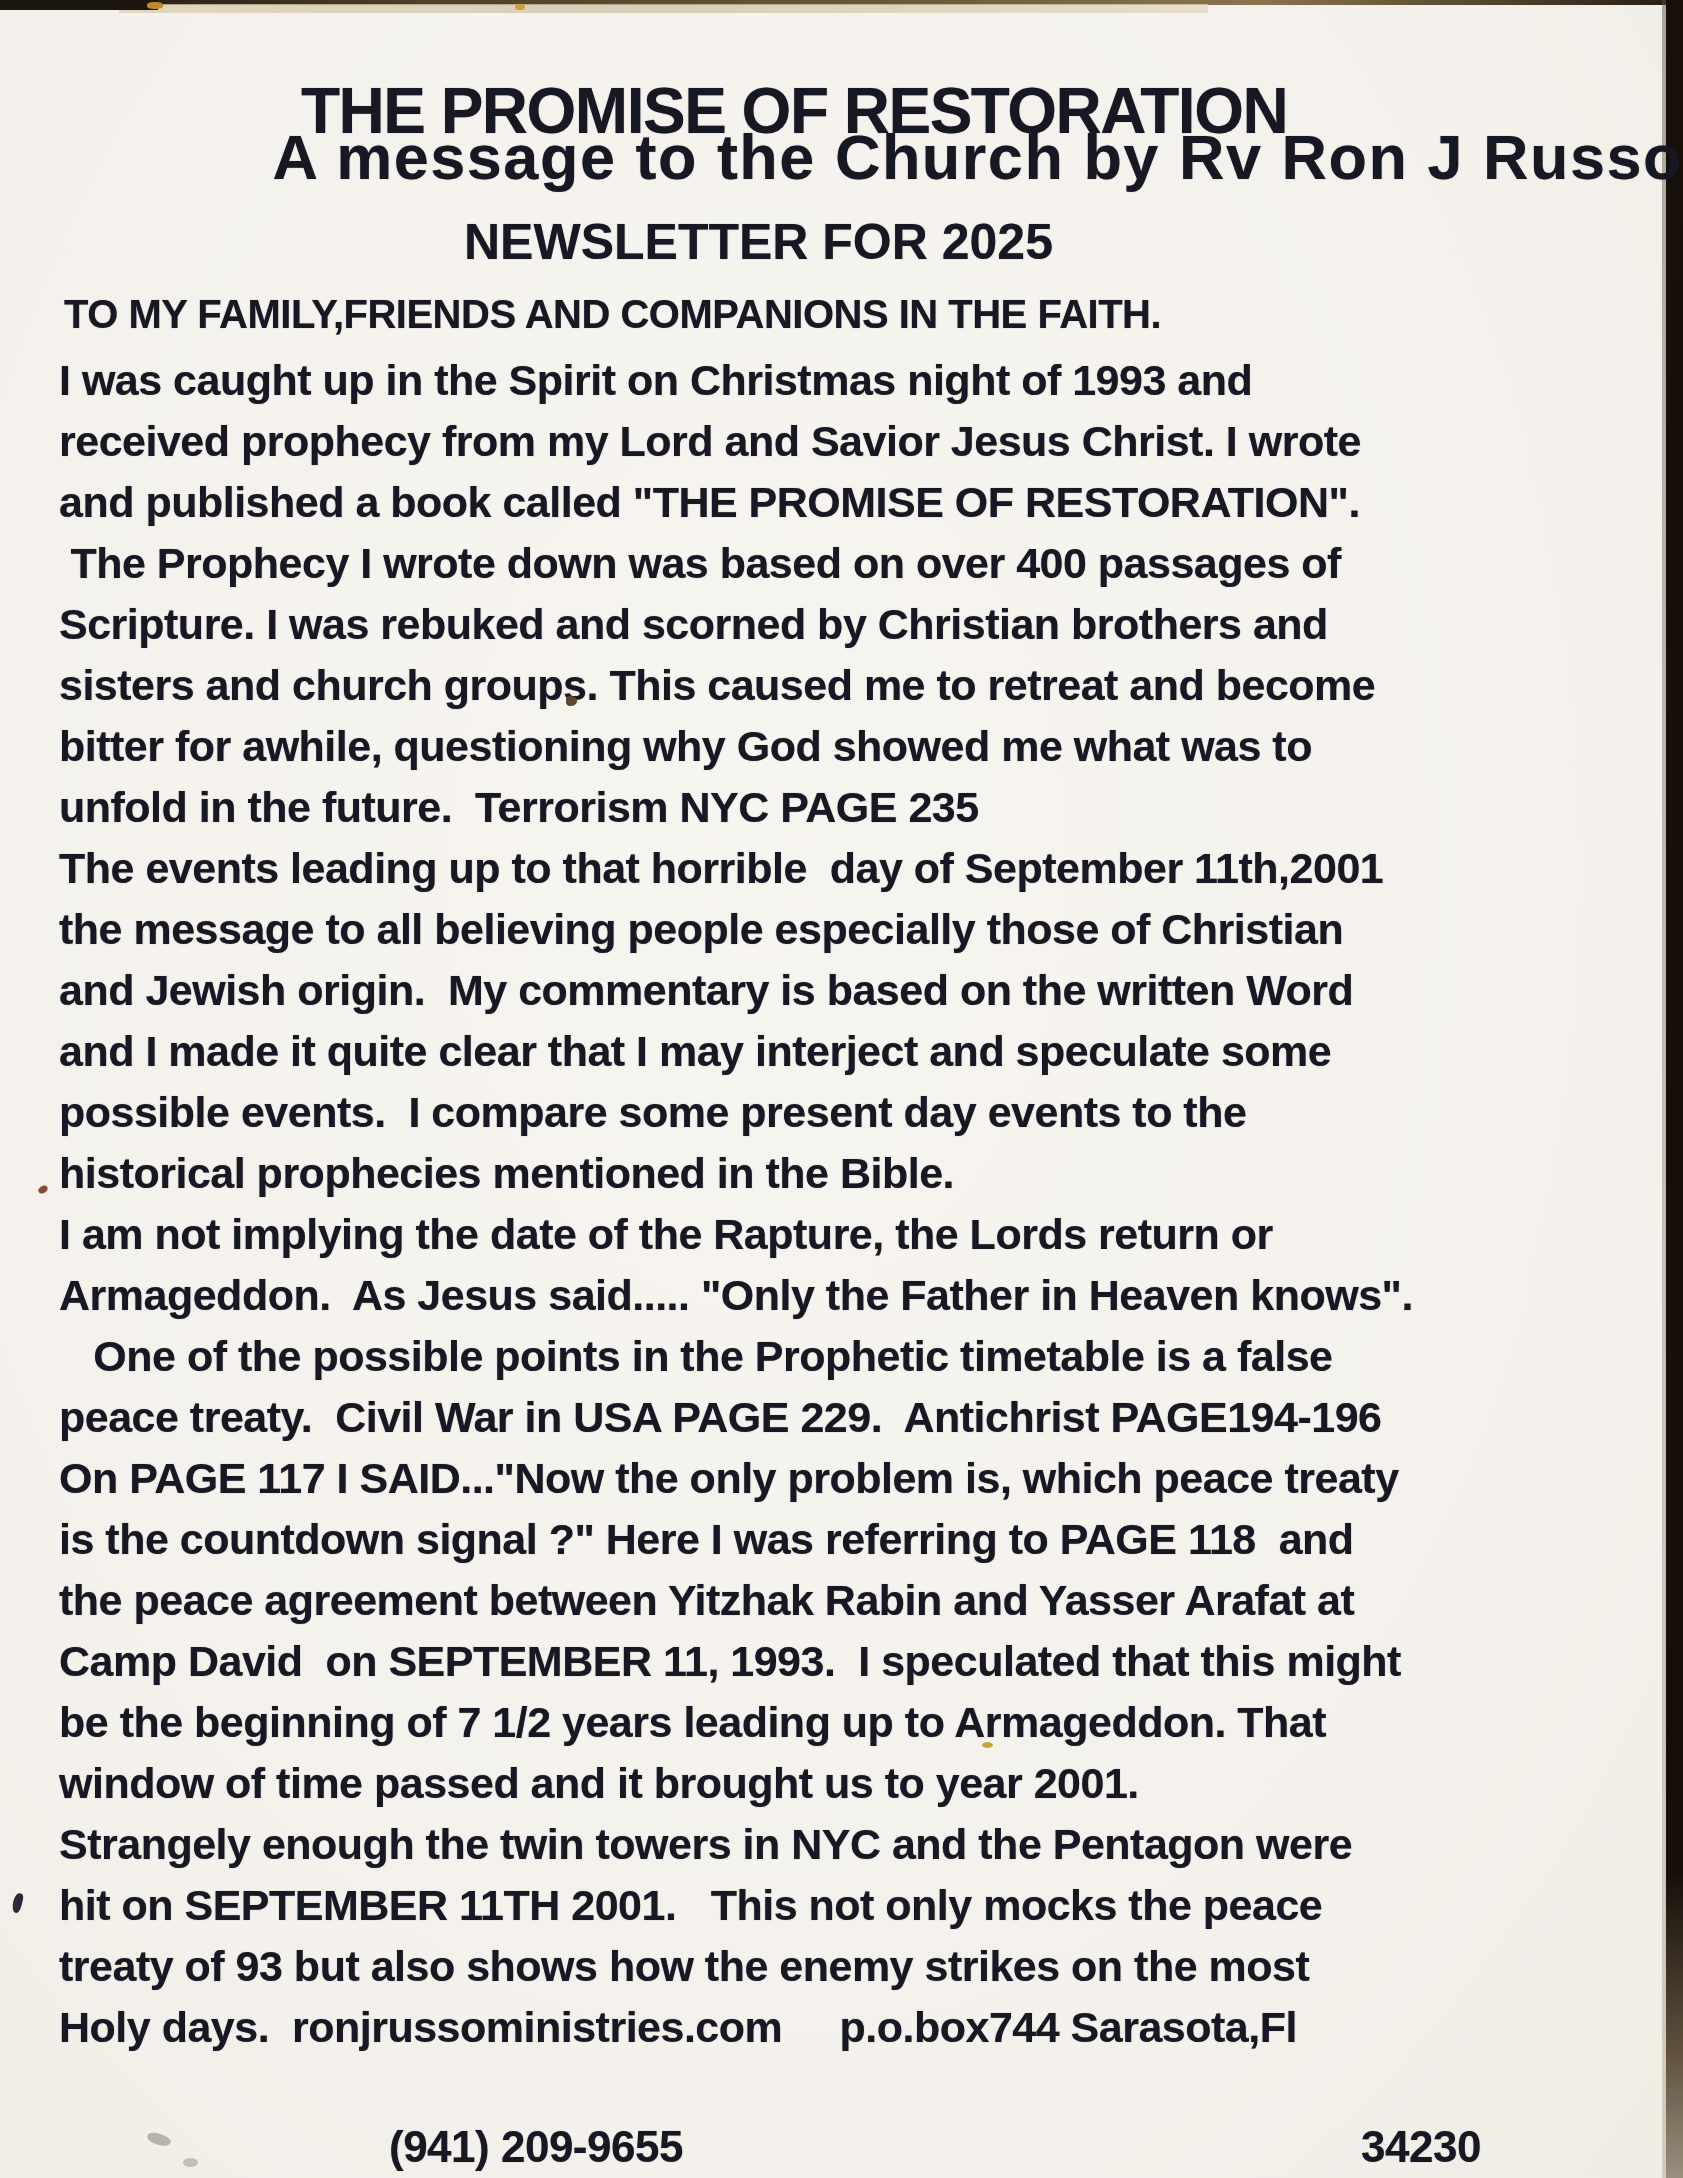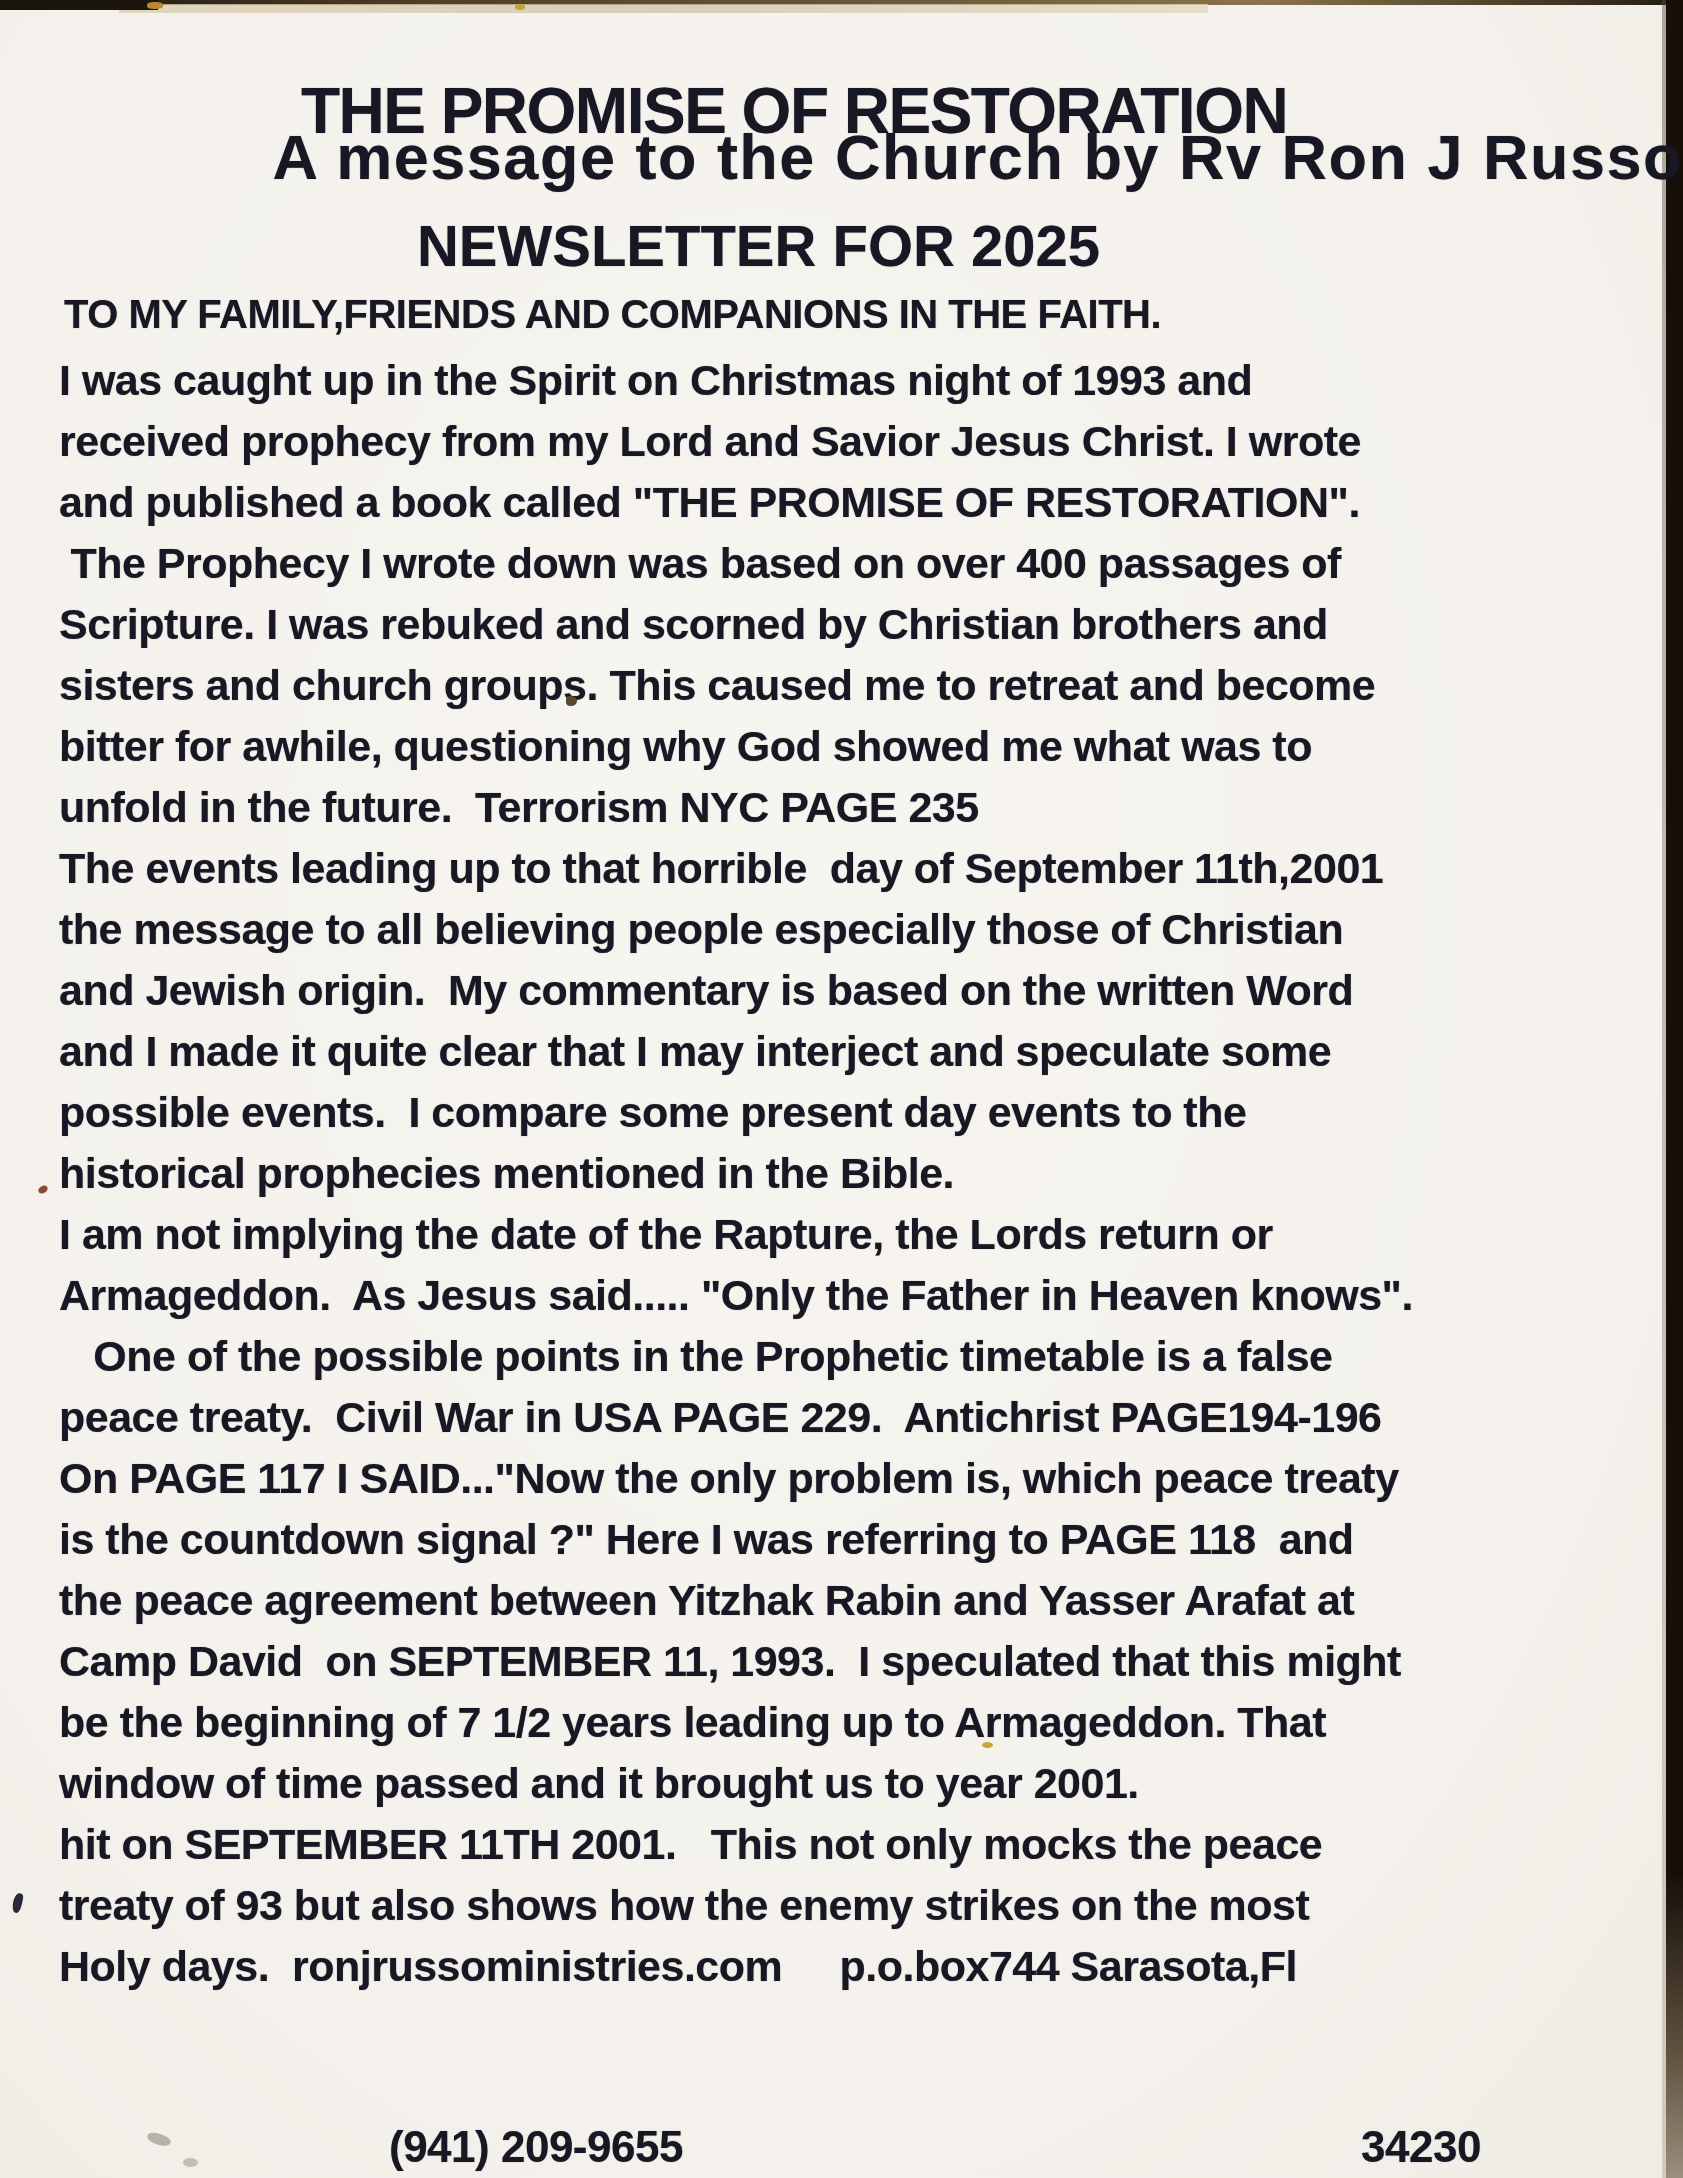--- a/index.html
+++ b/index.html
@@ -48,21 +48,21 @@
   }
   .t2 {
     position: absolute; top: 126px; left: 0; width: 100%;
     font-size: 63px; line-height: 1; letter-spacing: 1.5px;
     text-align: right; white-space: pre;
     text-shadow: 0 0 1px rgba(24,24,36,.55);
   }
   .t3 {
     position: absolute; top: 217px; left: 0; width: 100%;
     box-sizing: border-box; padding-right: 166px;
-    font-size: 58px; line-height: 1; letter-spacing: 0;
+    font-size: 50px; line-height: 1; letter-spacing: 0;
     text-align: center; white-space: pre;
     text-shadow: 0 0 1px rgba(24,24,36,.55);
   }
   .salutation {
     position: absolute; top: 294px; left: 64px;
     font-size: 40px; line-height: 1; letter-spacing: -0.5px;
     white-space: pre;
     text-shadow: 0 0 1px rgba(24,24,36,.5);
   }
   .body-block {
@@ -125,20 +125,21 @@
       <div class="line">I am not implying the date of the Rapture, the Lords return or</div>
       <div class="line">Armageddon.  As Jesus said..... "Only the Father in Heaven knows".</div>
       <div class="line">   One of the possible points in the Prophetic timetable is a false</div>
       <div class="line">peace treaty.  Civil War in USA PAGE 229.  Antichrist PAGE194-196</div>
       <div class="line">On PAGE 117 I SAID..."Now the only problem is, which peace treaty</div>
       <div class="line">is the countdown signal ?" Here I was referring to PAGE 118  and</div>
       <div class="line">the peace agreement between Yitzhak Rabin and Yasser Arafat at</div>
       <div class="line">Camp David  on SEPTEMBER 11, 1993.  I speculated that this might</div>
       <div class="line">be the beginning of 7 1/2 years leading up to Armageddon. That</div>
       <div class="line">window of time passed and it brought us to year 2001.</div>
+      <div class="line">Strangely enough the twin towers in NYC and the Pentagon were</div>
       <div class="line">hit on SEPTEMBER 11TH 2001.   This not only mocks the peace</div>
       <div class="line">treaty of 93 but also shows how the enemy strikes on the most</div>
       <div class="line">Holy days.  ronjrussoministries.com     p.o.box744 Sarasota,Fl</div>
     </div>
 
   <div class="footer-line">
     <span class="phone">(941) 209-9655</span>
     <span class="zip">34230</span>
   </div>
 

